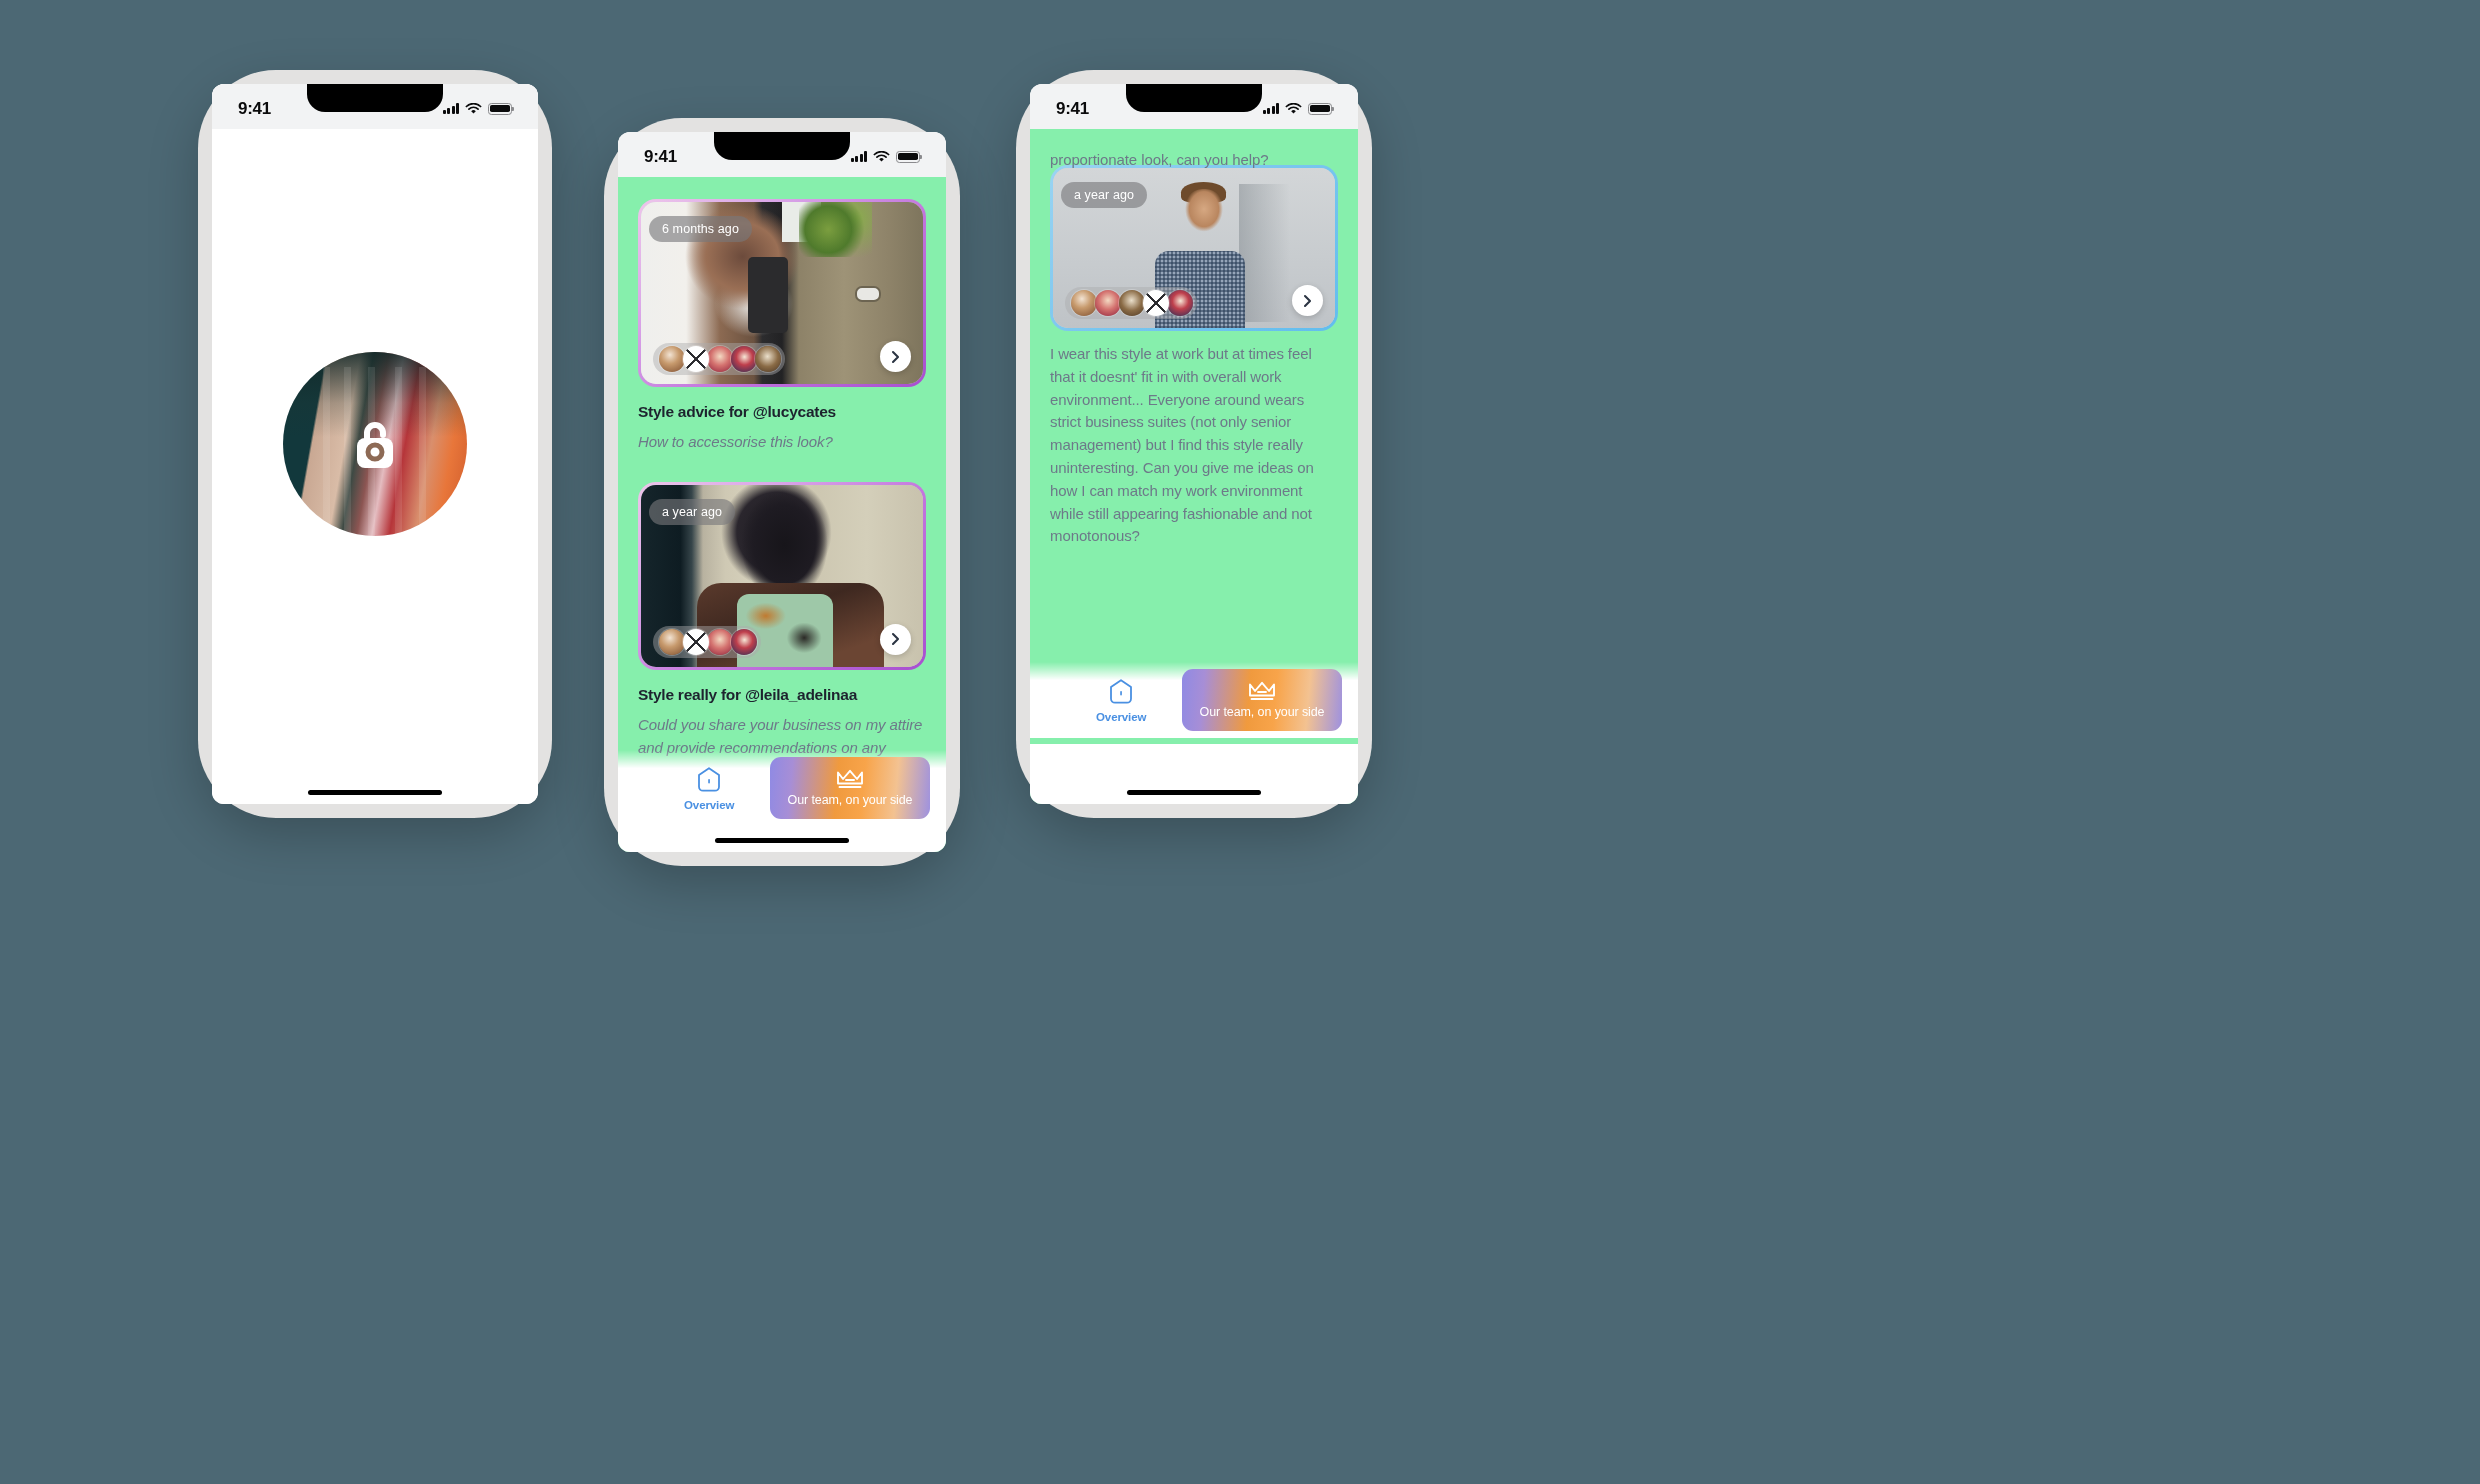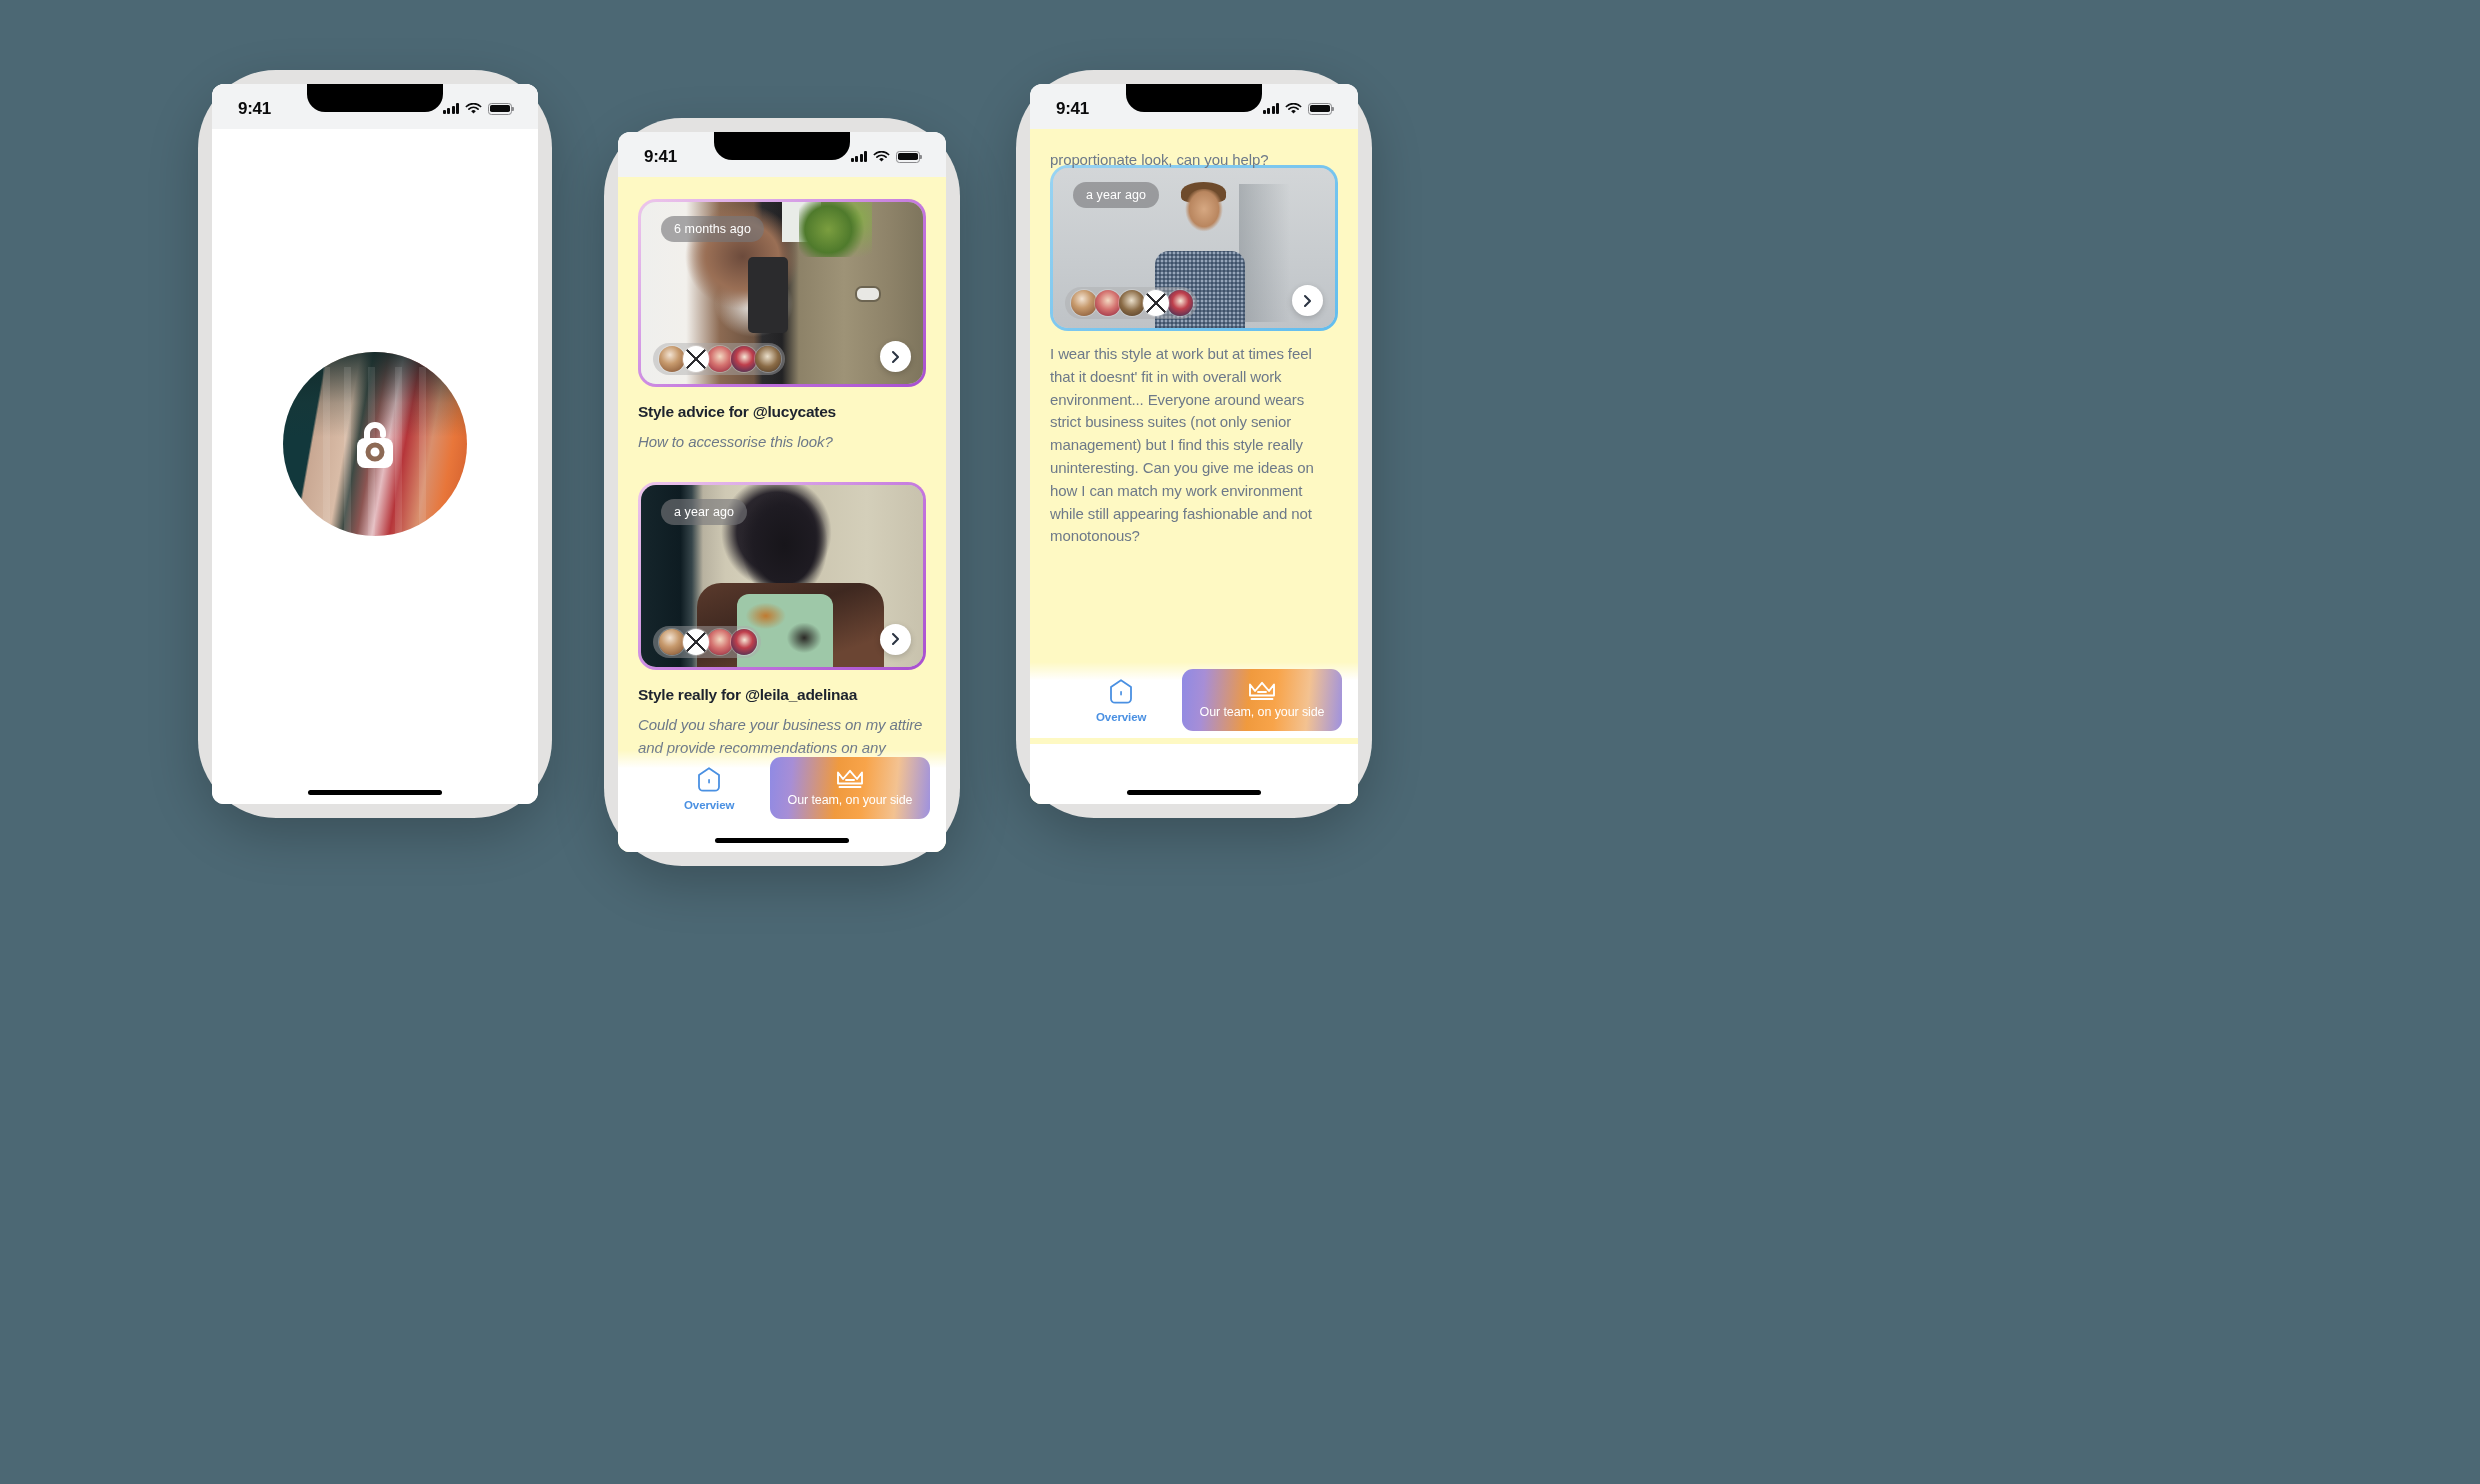--- a/index.html
+++ b/index.html
@@ -143,21 +143,21 @@
     left: 50%; top: 50%;
     transform: translate(-50%, -50%);
     width: 48px; height: 52px;
   }
 
   
   .app-scroll {
     position: absolute;
     left: 0; right: 0;
     top: 45px; bottom: 0;
-    background: #fef9c3;
+    background: #86efac;
     overflow: hidden;
   }
   .app-scroll.p3 { top: 45px; }
 
   .feed { padding: 0 20px; }
   .ring-wrap {
     margin-top: 22px;
     border-radius: 18px;
     padding: 3px;
   }
@@ -253,21 +253,21 @@
       #97a6ba;
     border-radius: 14px 14px 0 0;
   }
   .photo-man .shadow {
     position:absolute; top:10%; right:16%; width:18%; height:86%;
     background: linear-gradient(90deg, rgba(120,128,134,0.45), rgba(120,128,134,0));
   }
 
   .time-chip {
     position: absolute;
-    top: 14px; left: 20px;
+    top: 14px; left: 8px;
     background: rgba(120,120,122,0.62);
     color: #fff;
     font-size: 12.5px;
     padding: 6px 13px;
     border-radius: 14px;
     letter-spacing: 0.1px;
     z-index: 6;
   }
 
   .avatar-bar {

